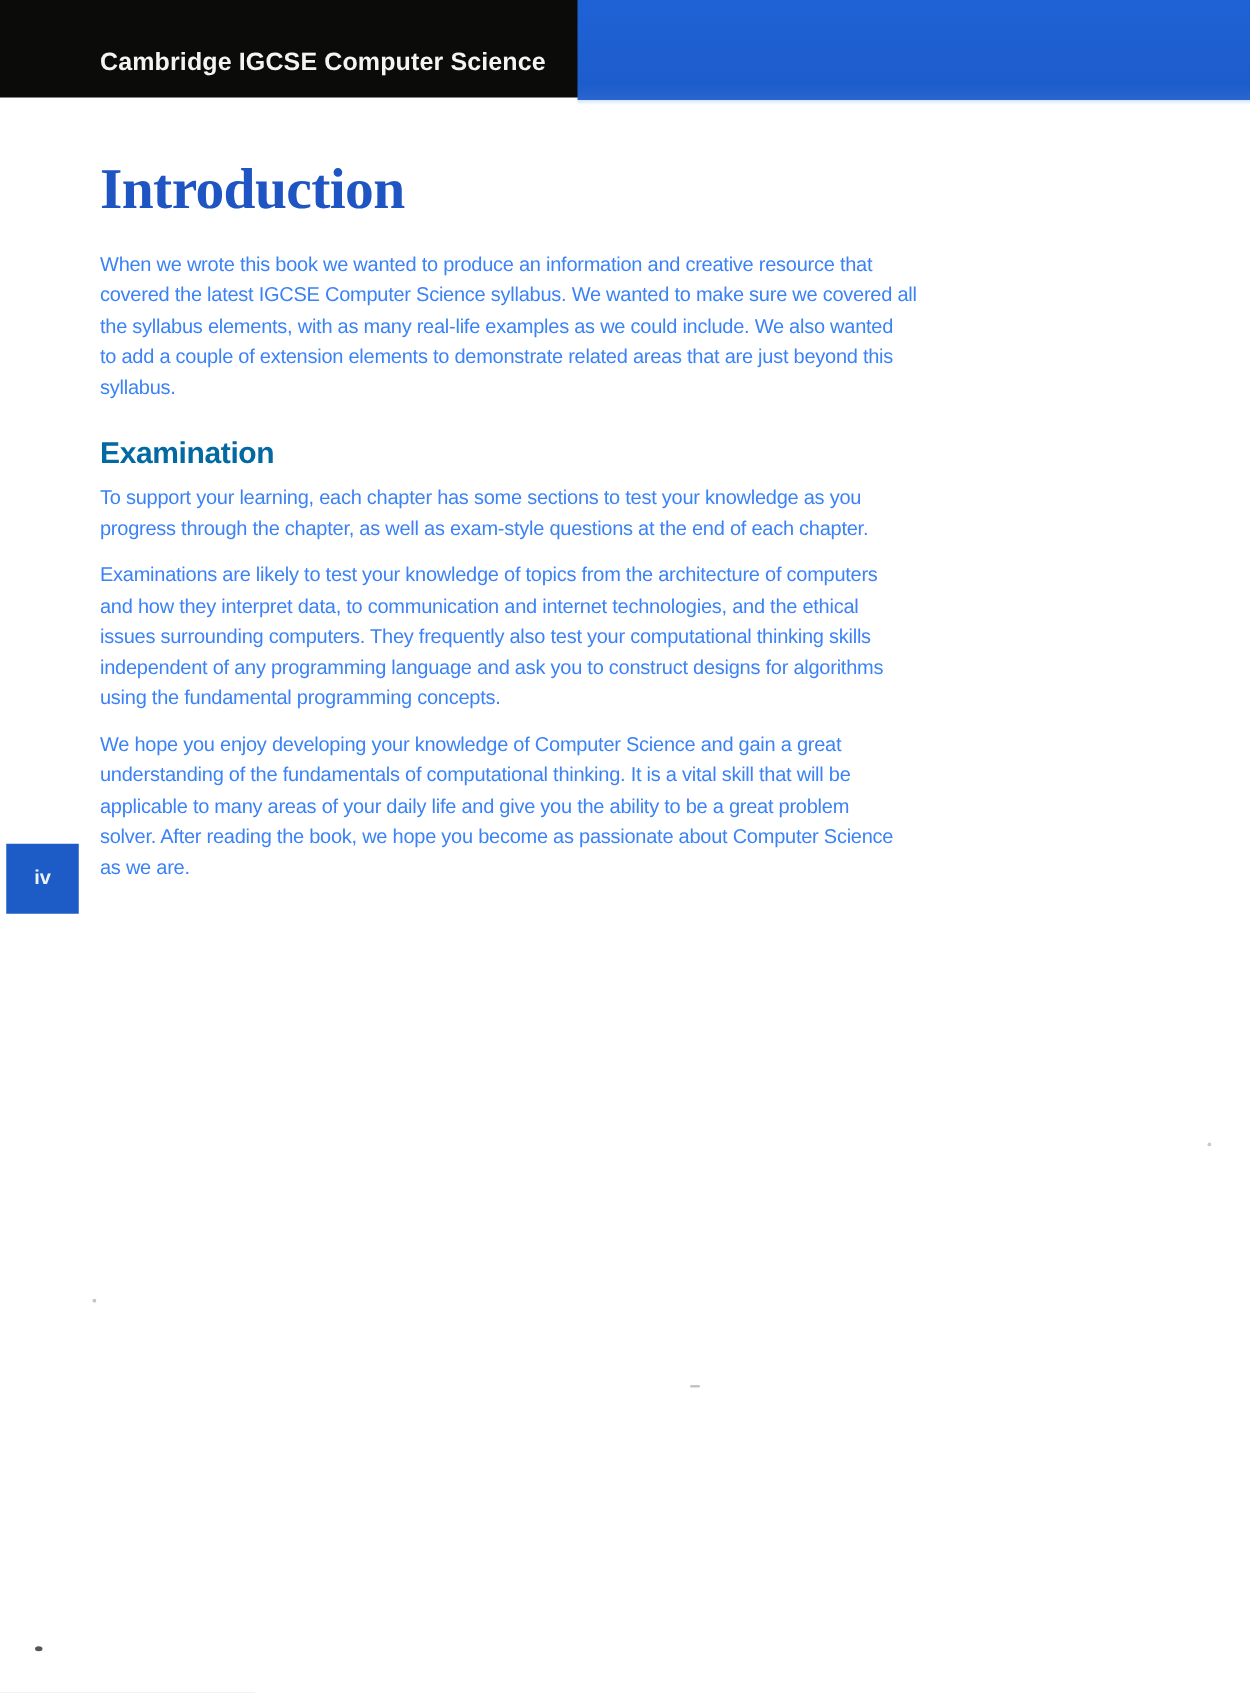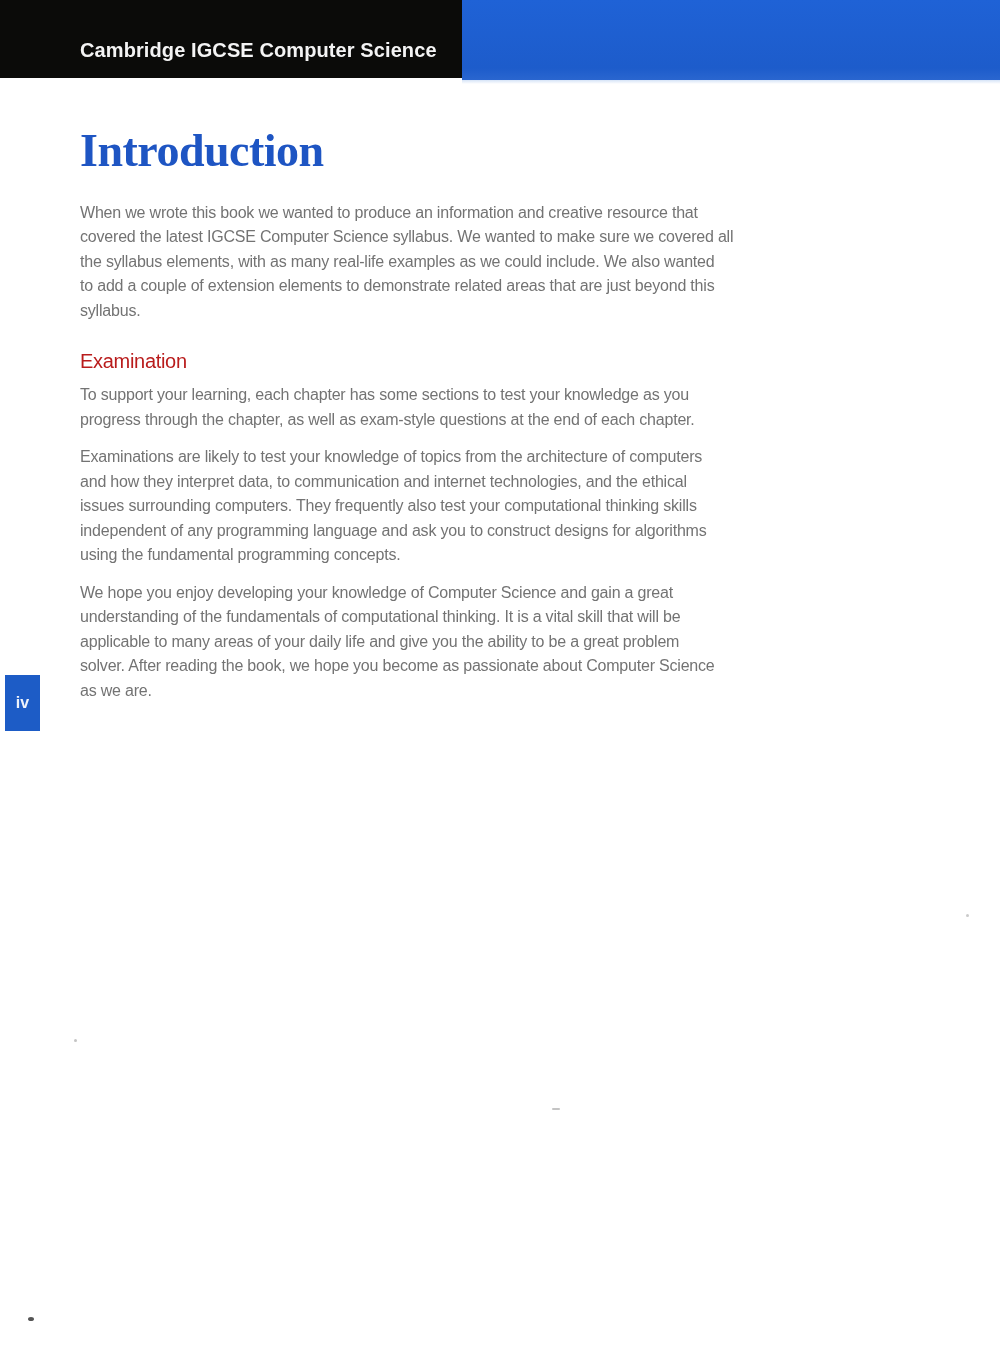--- a/index.html
+++ b/index.html
@@ -60,40 +60,40 @@
     margin: 46px 0 24px 0;
     font-size: 46px;
     font-weight: 700;
     letter-spacing: -0.5px;
     color: #1e55c3;
     line-height: 1.1;
     font-family: Liberation Serif, serif;
   }
   .content h2 {
     margin: 27px 0 11px 0;
-    font-size: 20px;
-    font-weight: 400;
+    font-size: 24px;
+    font-weight: 700;
     letter-spacing: -0.3px;
-    color: #b91c1c;
+    color: #0369a1;
     line-height: 1.1;
   }
   .content p {
     margin: 0 0 13px 0;
     font-size: 16px;
     line-height: 24.5px;
     letter-spacing: -0.2px;
-    color: #737373;
+    color: #3b82f6;
     white-space: pre-line; 
   }
 
   
   .page-tab {
     position: absolute;
     left: 5px; top: 675px;
-    width: 35px; height: 56px;
+    width: 58px; height: 56px;
     background: #1d5cc6;
     display: flex;
     align-items: center;
     justify-content: center;
   }
   .page-tab span {
     color: #eef3fb;
     font-size: 16px;
     font-weight: 700;
   }

